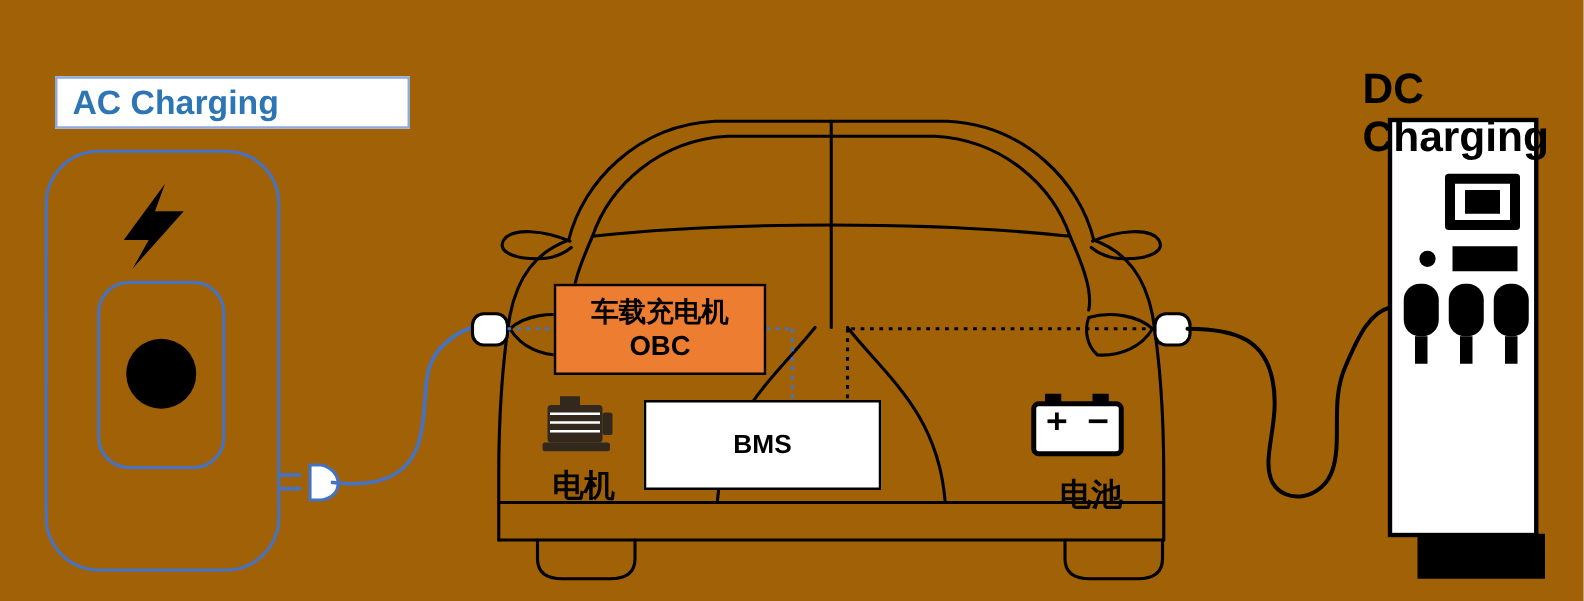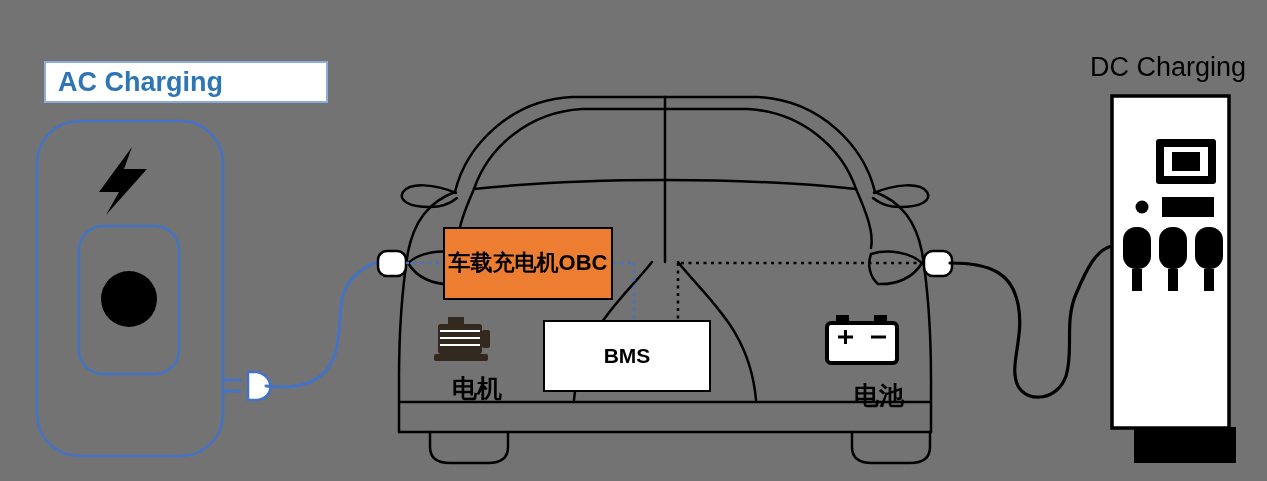--- a/index.html
+++ b/index.html
@@ -1,38 +1,38 @@
 <!DOCTYPE html>
 <html><head>
 <meta charset="utf-8">
 <style>
   html,body { margin:0; padding:0; background:#ffffff; font-family:"Liberation Sans", sans-serif; }
-  .stage { position:relative; width:1267px; height:481px; background:#737373; overflow:hidden; }
+  .stage { position:relative; width:1267px; height:481px; background:#a16207; overflow:hidden; }
   .abs { position:absolute; }
   svg.layer { position:absolute; left:0; top:0; }
   .ac-title-box {
     left:44px; top:61px; width:284px; height:42px;
     border:2px solid #8FAADC; box-sizing:border-box;
     display:flex; align-items:center; padding-left:12px;
     font-weight:bold; font-size:27px; color:#2E75B6; background:#ffffff;
   }
-  .dc-title { left:1090px; top:52px; font-weight:normal; font-size:27px; color:#000000; }
+  .dc-title { left:1090px; top:52px; font-weight:bold; font-size:34px; color:#000000; }
   .obc-box {
     left:443px; top:227px; width:170px; height:73px;
     background:#ED7D31; border:2.5px solid #000; box-sizing:border-box;
-    display:flex; flex-direction:row; justify-content:center; align-items:center;
+    display:flex; flex-direction:column; justify-content:center; align-items:center;
     font-weight:bold; font-size:22px; line-height:1.2; color:#000; text-align:center;
   }
   .bms-box {
-    left:543px; top:320px; width:168px; height:72px;
+    left:515px; top:320px; width:190px; height:72px;
     background:#ffffff; border:2.5px solid #000; box-sizing:border-box;
     display:flex; flex-direction:column; justify-content:center; align-items:center;
     font-weight:bold; font-size:21px; line-height:1.25; color:#000; text-align:center;
   }
-  .cn-label { font-size:25px; font-weight:600; color:#000; text-align:left;margin-left:22px; }
+  .cn-label { font-size:25px; font-weight:600; color:#000; text-align:right; }
   .motor-label { left:430px; top:372px; width:62px; }
   .battery-label { left:832px; top:379px; width:66px; }
 </style>
 </head>
 <body>
 
 <div class="stage">
 
   <svg class="layer" width="1267" height="481" viewBox="0 0 1267 481">
 

